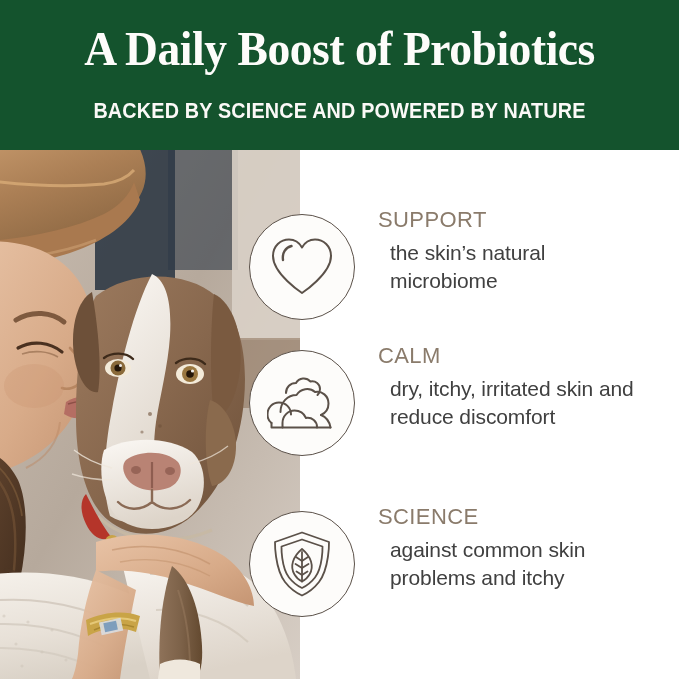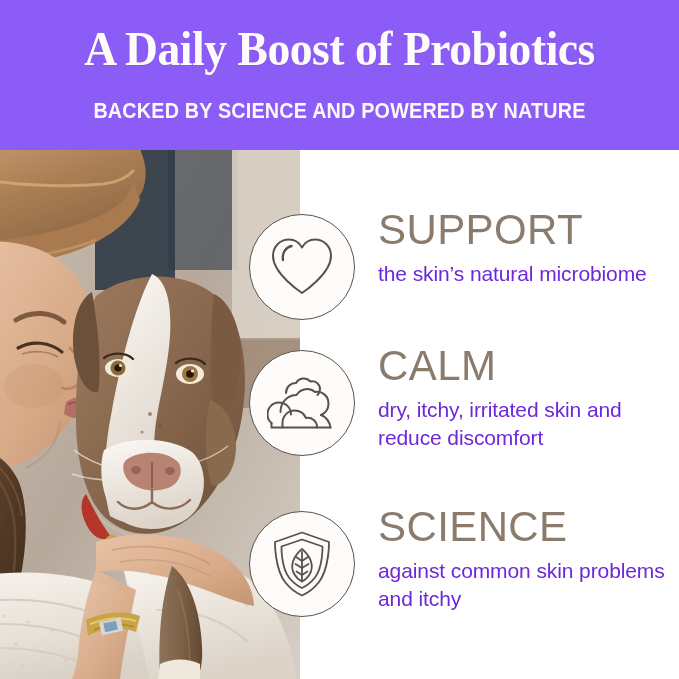--- a/index.html
+++ b/index.html
@@ -18,21 +18,21 @@
     background: #ffffff;
   }
 
   
   .header-band {
     position: absolute;
     left: 0;
     top: 0;
     width: 679px;
     height: 150px;
-    background: #8b5cf6;
+    background: #14532d;
     display: flex;
     flex-direction: column;
     align-items: center;
     justify-content: flex-start;
   }
   .header-title {
     margin: 0;
     padding: 0;
     color: #fdfcfa;
     font-family: "Liberation Serif", serif;
@@ -115,30 +115,30 @@
     left: 378px;
     top: 8px;
     width: 290px;
   }
   .feature-heading {
     margin: 0;
     padding: 0;
     color: #8a7b6b;
     font-family: "Liberation Sans", sans-serif;
     font-weight: normal;
-    font-size: 42px;
+    font-size: 22px;
     line-height: 1.05;
     letter-spacing: 0.4px;
     white-space: nowrap;
   }
   .feature-desc {
-    margin: 0;
+    margin: 12px;
     padding: 0;
     margin-top: 8px;
-    color: #6d28d9;
+    color: #404040;
     font-family: "Liberation Sans", sans-serif;
     font-weight: normal;
     font-size: 21px;
     line-height: 1.33;
     letter-spacing: -0.1px;
   }
 </style>
 </head>
 <body>
 

